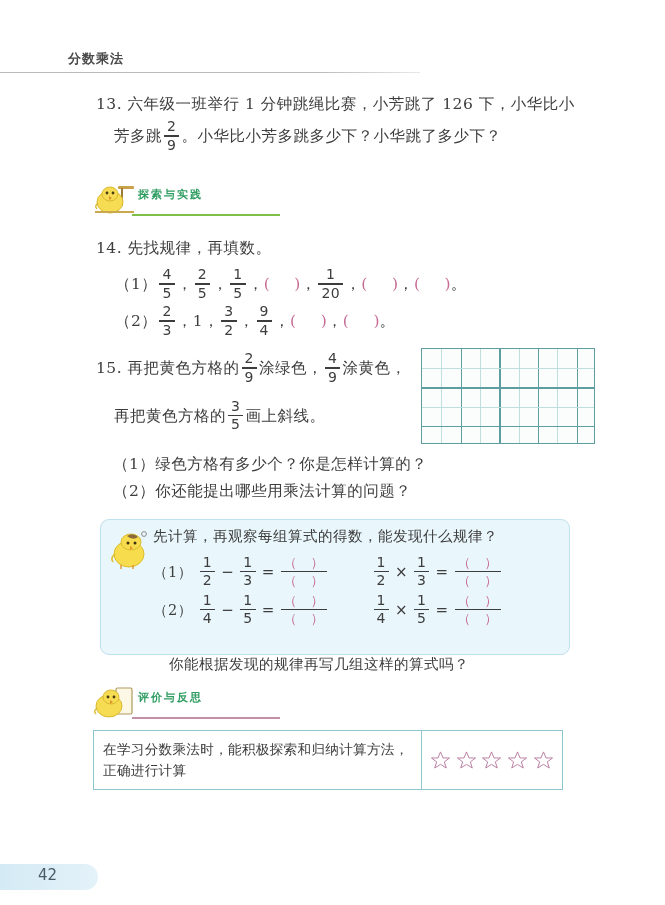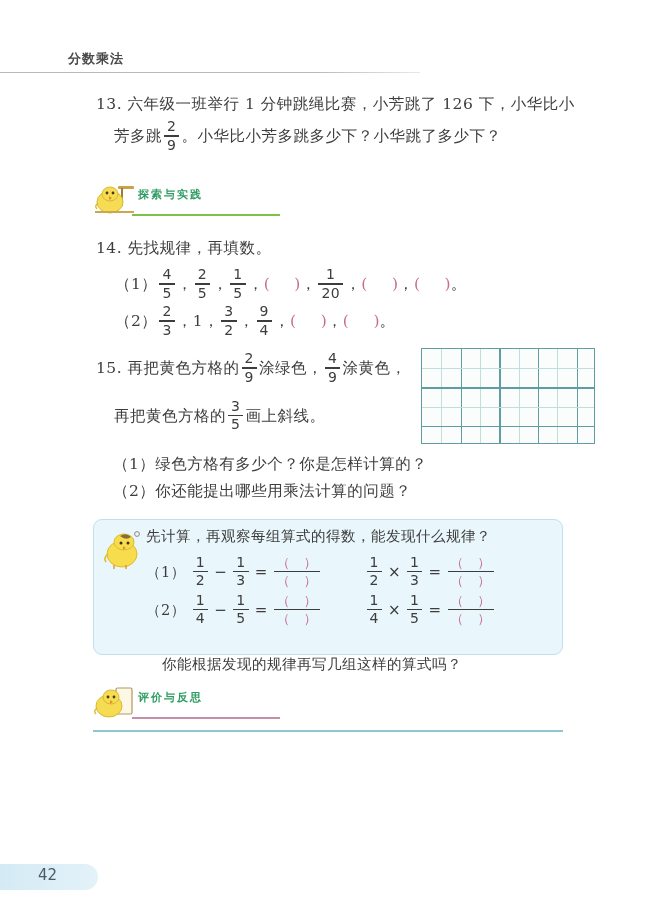--- a/index.html
+++ b/index.html
@@ -49,21 +49,21 @@
 
   
   .gridfig{position:absolute;left:421px;top:348px;width:174px;height:96px;
      border:1.4px solid #5f9ea0;box-sizing:border-box;background:#fbfdfd;}
   .gridfig .v{position:absolute;top:0;bottom:0;width:1px;background:#bfdede;}
   .gridfig .v.maj{width:1.3px;background:#5f9ea0;}
   .gridfig .h{position:absolute;left:0;right:0;height:1px;background:#bfdede;}
   .gridfig .h.maj{height:1.3px;background:#5f9ea0;}
 
   
-  .bluebox{position:absolute;left:93px;top:519px;width:470px;height:136px;
+  .bluebox{position:absolute;left:100px;top:519px;width:470px;height:136px;
     background:#e9f6fb;border:1.2px solid #bfe0ee;border-radius:9px;box-sizing:border-box;}
   .bluebox .line{position:absolute;font-size:14.5px;color:#3d3d3d;letter-spacing:.5px;}
 
   
   .evaltable{position:absolute;left:93px;top:730px;width:470px;
     border:1.3px solid #8fc6cf;box-sizing:border-box;background:#fff;}
   .evalrow{display:flex;border-bottom:1.1px solid #8fc6cf;}
   .evalrow:last-child{border-bottom:none;}
   .evaltext{flex:1;padding:8px 10px 8px 9px;font-size:13.6px;line-height:21px;
     color:#3d3d3d;letter-spacing:.3px;}
@@ -285,18 +285,38 @@
       <circle cx="16" cy="11" r="1.4" fill="#4a3c10"></circle>
       <circle cx="22" cy="11" r="1.4" fill="#4a3c10"></circle>
       <path d="M18 14 l3 2 -3 2z" fill="#e0922c"></path>
       <path d="M5 22 q-4 3 -1 6" stroke="#d9b932" stroke-width="1.4" fill="none"></path>
     </svg>
     <div class="label">评价与反思</div>
     <div class="uline"></div>
   </div>
 
   <div class="evaltable" id="evaltable">
+      <div class="evalrow">
+        <div class="evaltext">在学习分数乘法时，能积极探索和归纳计算方法，正确进行计算</div>
+        <div class="evalstars">
+          <svg viewBox="0 0 24 24" width="21" height="21">
+            <path d="M12 2.2 L14.9 9.1 L22.3 9.1 L16.4 13.6 L18.6 20.6 L12 16.4 L5.4 20.6 L7.6 13.6 L1.7 9.1 L9.1 9.1 Z" fill="none" stroke="#b87ca0" stroke-width="1.1" stroke-linejoin="round"></path>
+          </svg>
+          <svg viewBox="0 0 24 24" width="21" height="21">
+            <path d="M12 2.2 L14.9 9.1 L22.3 9.1 L16.4 13.6 L18.6 20.6 L12 16.4 L5.4 20.6 L7.6 13.6 L1.7 9.1 L9.1 9.1 Z" fill="none" stroke="#b87ca0" stroke-width="1.1" stroke-linejoin="round"></path>
+          </svg>
+          <svg viewBox="0 0 24 24" width="21" height="21">
+            <path d="M12 2.2 L14.9 9.1 L22.3 9.1 L16.4 13.6 L18.6 20.6 L12 16.4 L5.4 20.6 L7.6 13.6 L1.7 9.1 L9.1 9.1 Z" fill="none" stroke="#b87ca0" stroke-width="1.1" stroke-linejoin="round"></path>
+          </svg>
+          <svg viewBox="0 0 24 24" width="21" height="21">
+            <path d="M12 2.2 L14.9 9.1 L22.3 9.1 L16.4 13.6 L18.6 20.6 L12 16.4 L5.4 20.6 L7.6 13.6 L1.7 9.1 L9.1 9.1 Z" fill="none" stroke="#b87ca0" stroke-width="1.1" stroke-linejoin="round"></path>
+          </svg>
+          <svg viewBox="0 0 24 24" width="21" height="21">
+            <path d="M12 2.2 L14.9 9.1 L22.3 9.1 L16.4 13.6 L18.6 20.6 L12 16.4 L5.4 20.6 L7.6 13.6 L1.7 9.1 L9.1 9.1 Z" fill="none" stroke="#b87ca0" stroke-width="1.1" stroke-linejoin="round"></path>
+          </svg>
+        </div>
+      </div>
     </div>
 
   <div class="pagepill"></div>
   <div class="pagenum">42</div>
 
 </div>
 
 </body></html>

